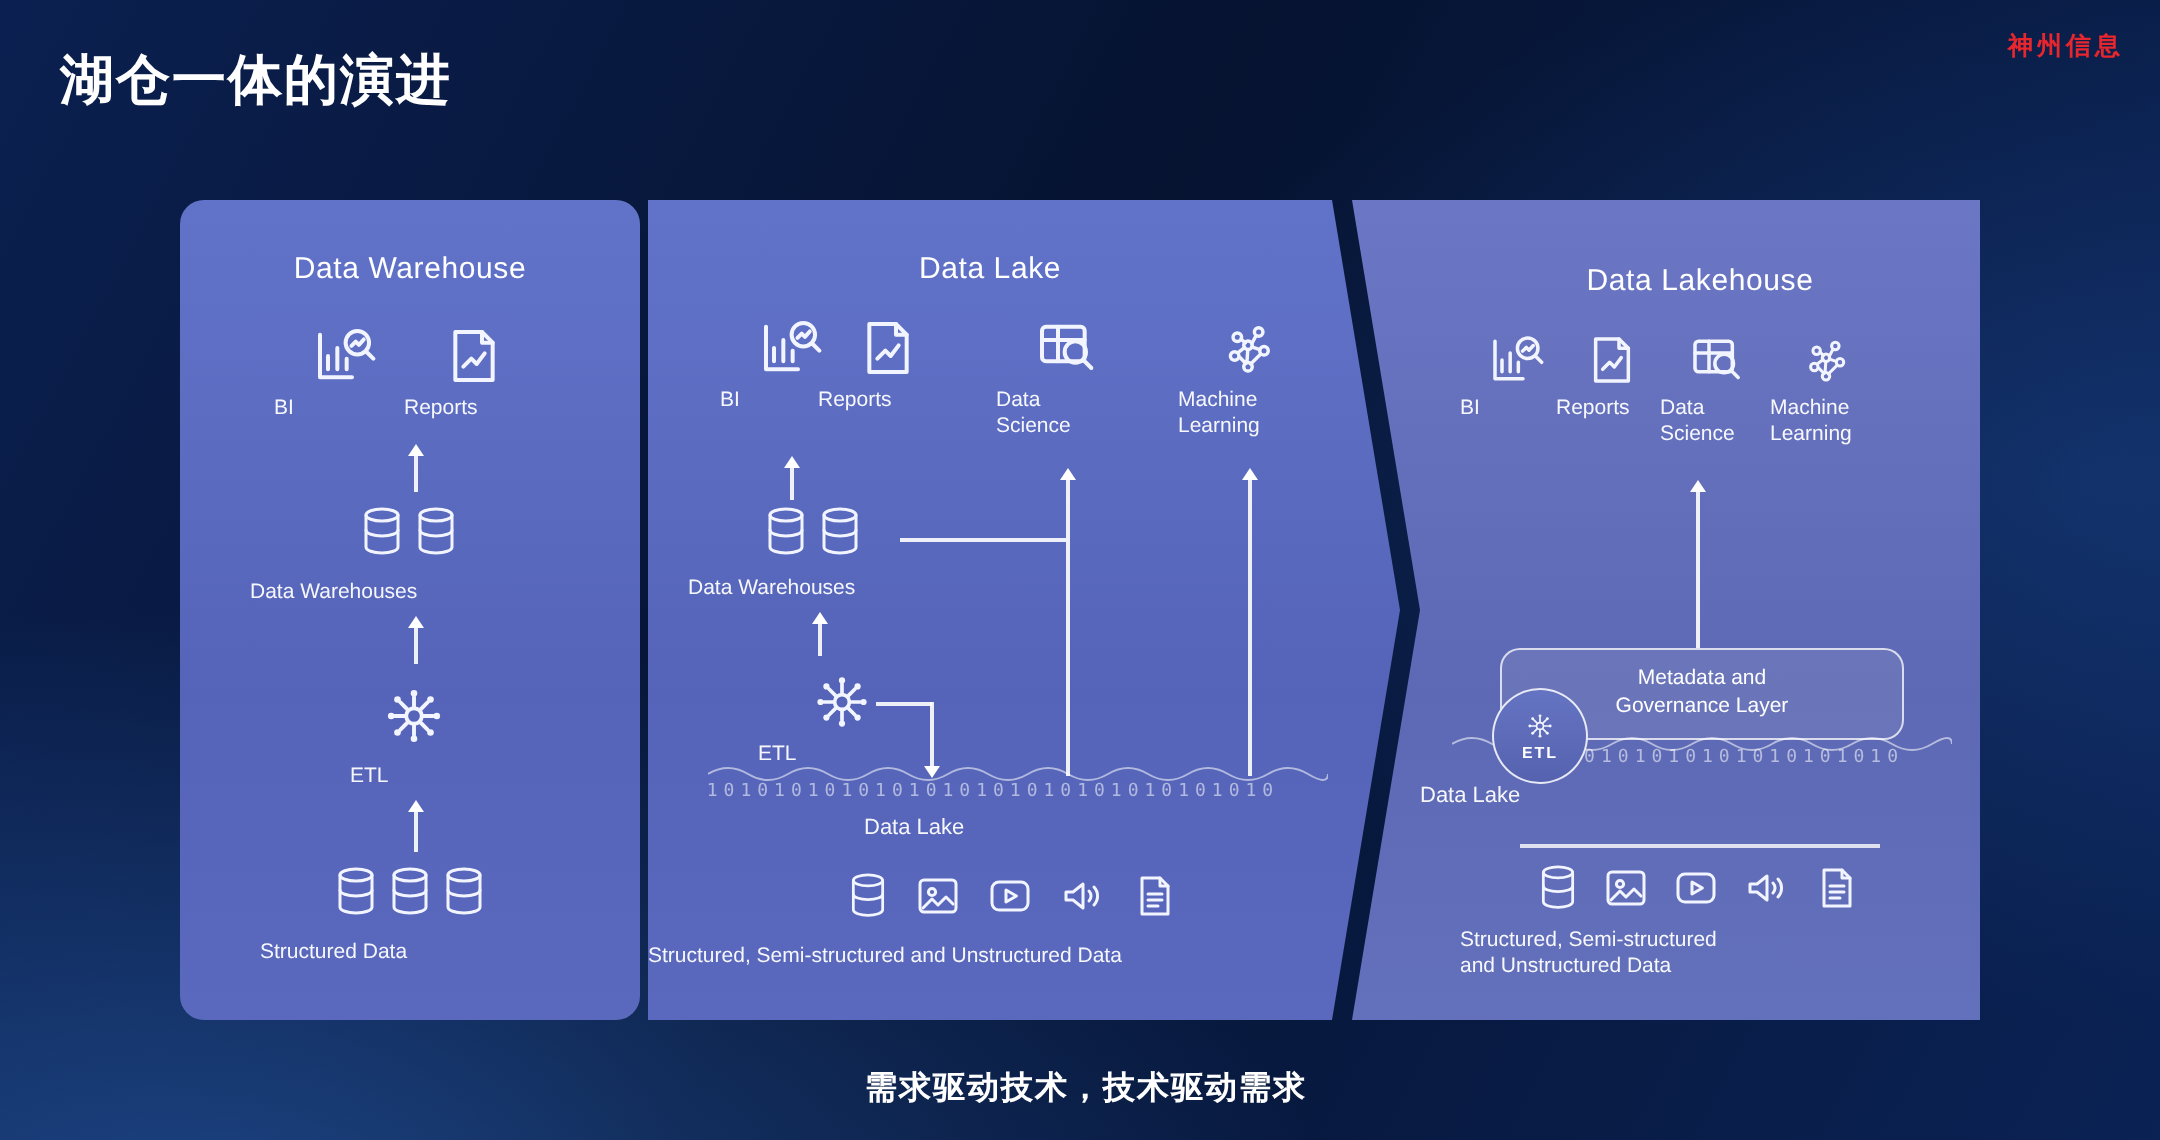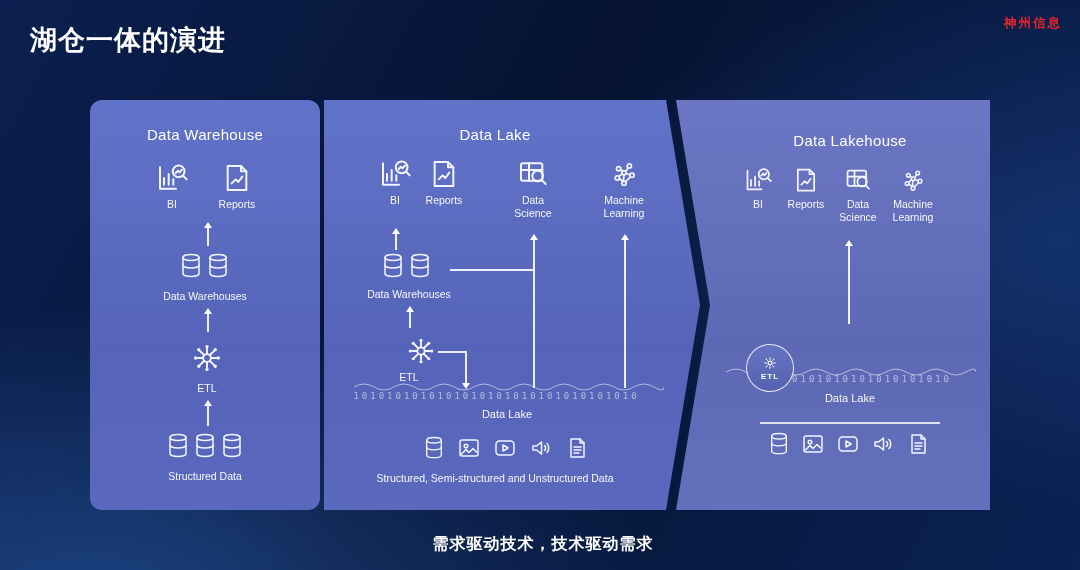--- a/index.html
+++ b/index.html
@@ -42,21 +42,21 @@
   .panel-3{
     left:586px;width:314px;
     background:linear-gradient(180deg,#6b77c4 0%,#5d69b4 60%,#6370bb 100%);
     clip-path:polygon(0 0, 314px 0, 314px 410px, 0 410px, 34px 205px);
   }
   .panel-title{
     position:absolute;text-align:center;color:#fff;
     font-size:15px;font-weight:normal;letter-spacing:.3px;
   }
   .label{
-    position:absolute;text-align:center;
+    position:absolute;text-align:left;
     color:rgba(255,255,255,.95);font-size:10.5px;line-height:1.25;
   }
   .pre{white-space:pre-line;}
   .consumer{position:absolute;width:70px;text-align:center;}
   .consumer .label{position:static;display:block;margin-top:4px;}
   .ic{color:#f2f5ff;display:inline-block;vertical-align:top;}
   .dbgroup{position:absolute;display:flex;gap:3px;align-items:flex-end;}
 
   .arrow-up,.arrow-down,.vline{position:absolute;width:1.5px;background:rgba(255,255,255,.9);}
   .hline{position:absolute;height:1.5px;background:rgba(255,255,255,.9);}
@@ -353,20 +353,24 @@
       <div class="consumer" style="left:209px;top:66px;width:56px">
         <svg class="ic" width="28" height="28">
             <use href="#sym-ml"></use>
           </svg>
         <span class="label pre">Machine
 Learning</span>
       </div>
 
       <div class="arrow-up" style="left:172px;top:142px;height:82px"></div>
 
+      <div class="meta-box" style="left:74px;top:224px;width:200px;height:44px">
+        <span class="pre">Metadata and
+Governance Layer</span>
+      </div>
       <div class="etl-circle" style="left:70px;top:244px">
         <svg class="ic" width="16" height="16">
             <use href="#sym-etl"></use>
           </svg>
         <span class="badge-text">ETL</span>
       </div>
 
       <svg class="wave" style="left:50px;top:264px" width="250" height="12" viewBox="0 0 250 12">
         <path d="M0 8 Q10 2 20 8 T40 8 T60 8 T80 8 T100 8 T120 8 T140 8 T160 8 T180 8 T200 8 T220 8 T240 8 T250 8" fill="none" stroke="rgba(255,255,255,.55)" stroke-width="1"></path>
       </svg>
@@ -385,19 +389,21 @@
         <svg class="ic" width="24" height="24">
             <use href="#sym-play"></use>
           </svg>
         <svg class="ic" width="24" height="24">
             <use href="#sym-speaker"></use>
           </svg>
         <svg class="ic" width="24" height="24">
             <use href="#sym-doc"></use>
           </svg>
       </div>
+      <span class="label pre" style="left:54px;top:364px;width:240px">Structured, Semi-structured
+and Unstructured Data</span>
     </div>
 
   </div>
 
   <div class="footer">需求驱动技术，技术驱动需求</div>
 
 </div>
 
 </body></html>

